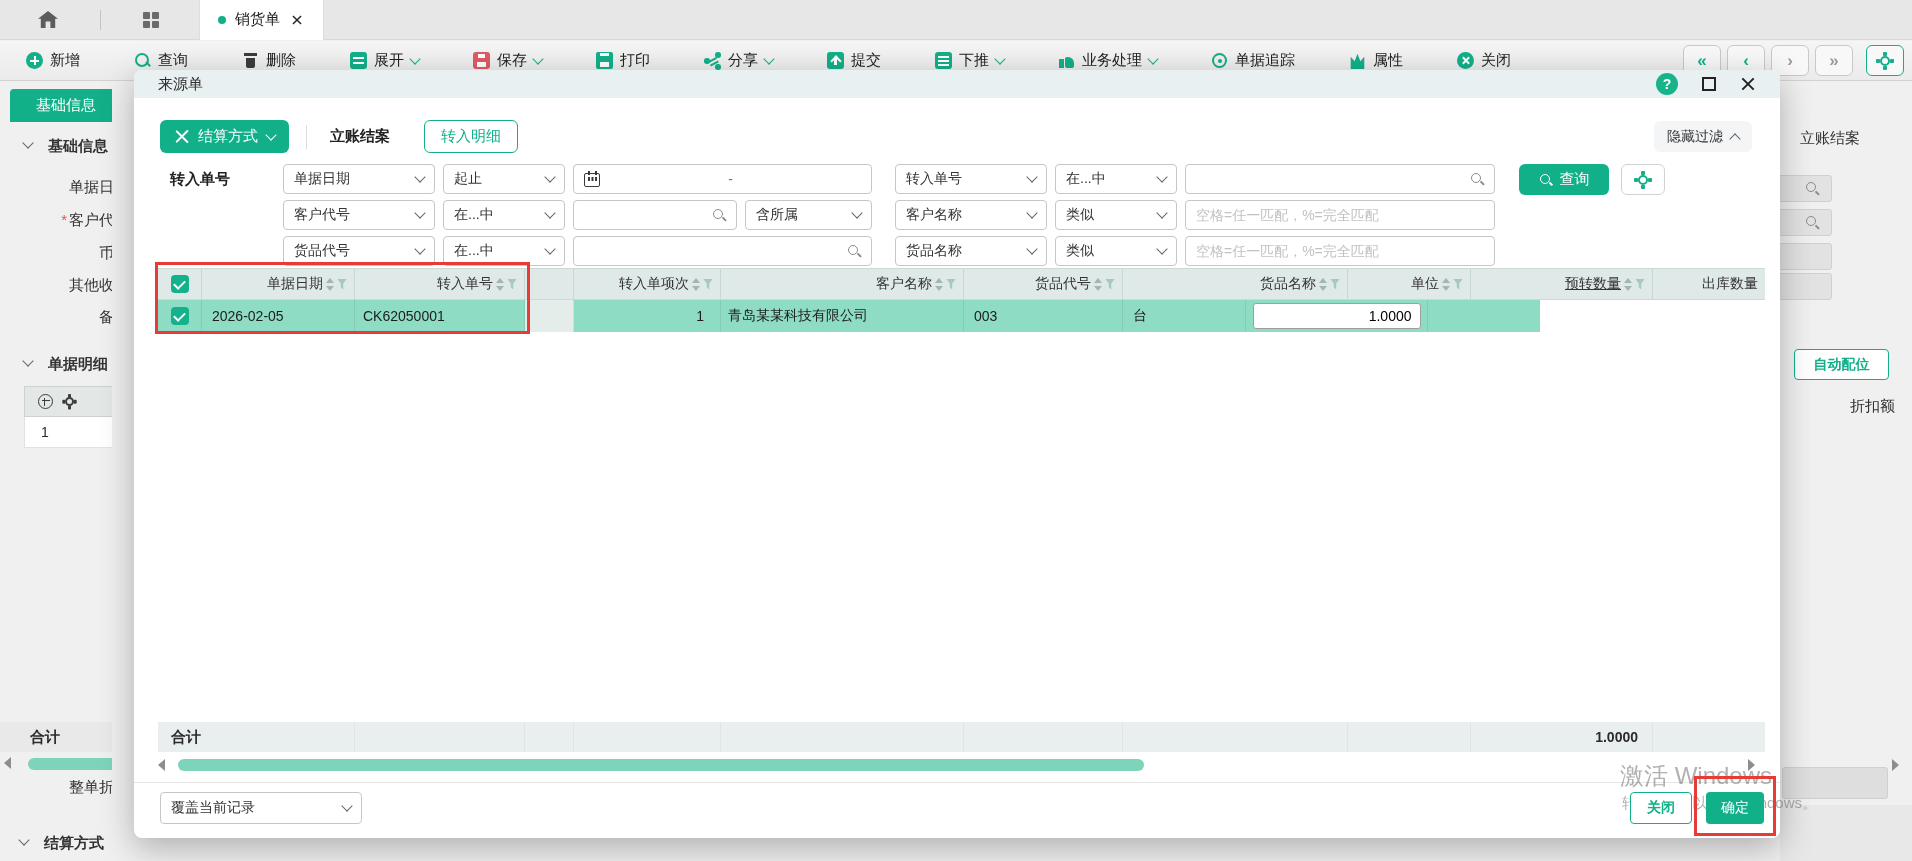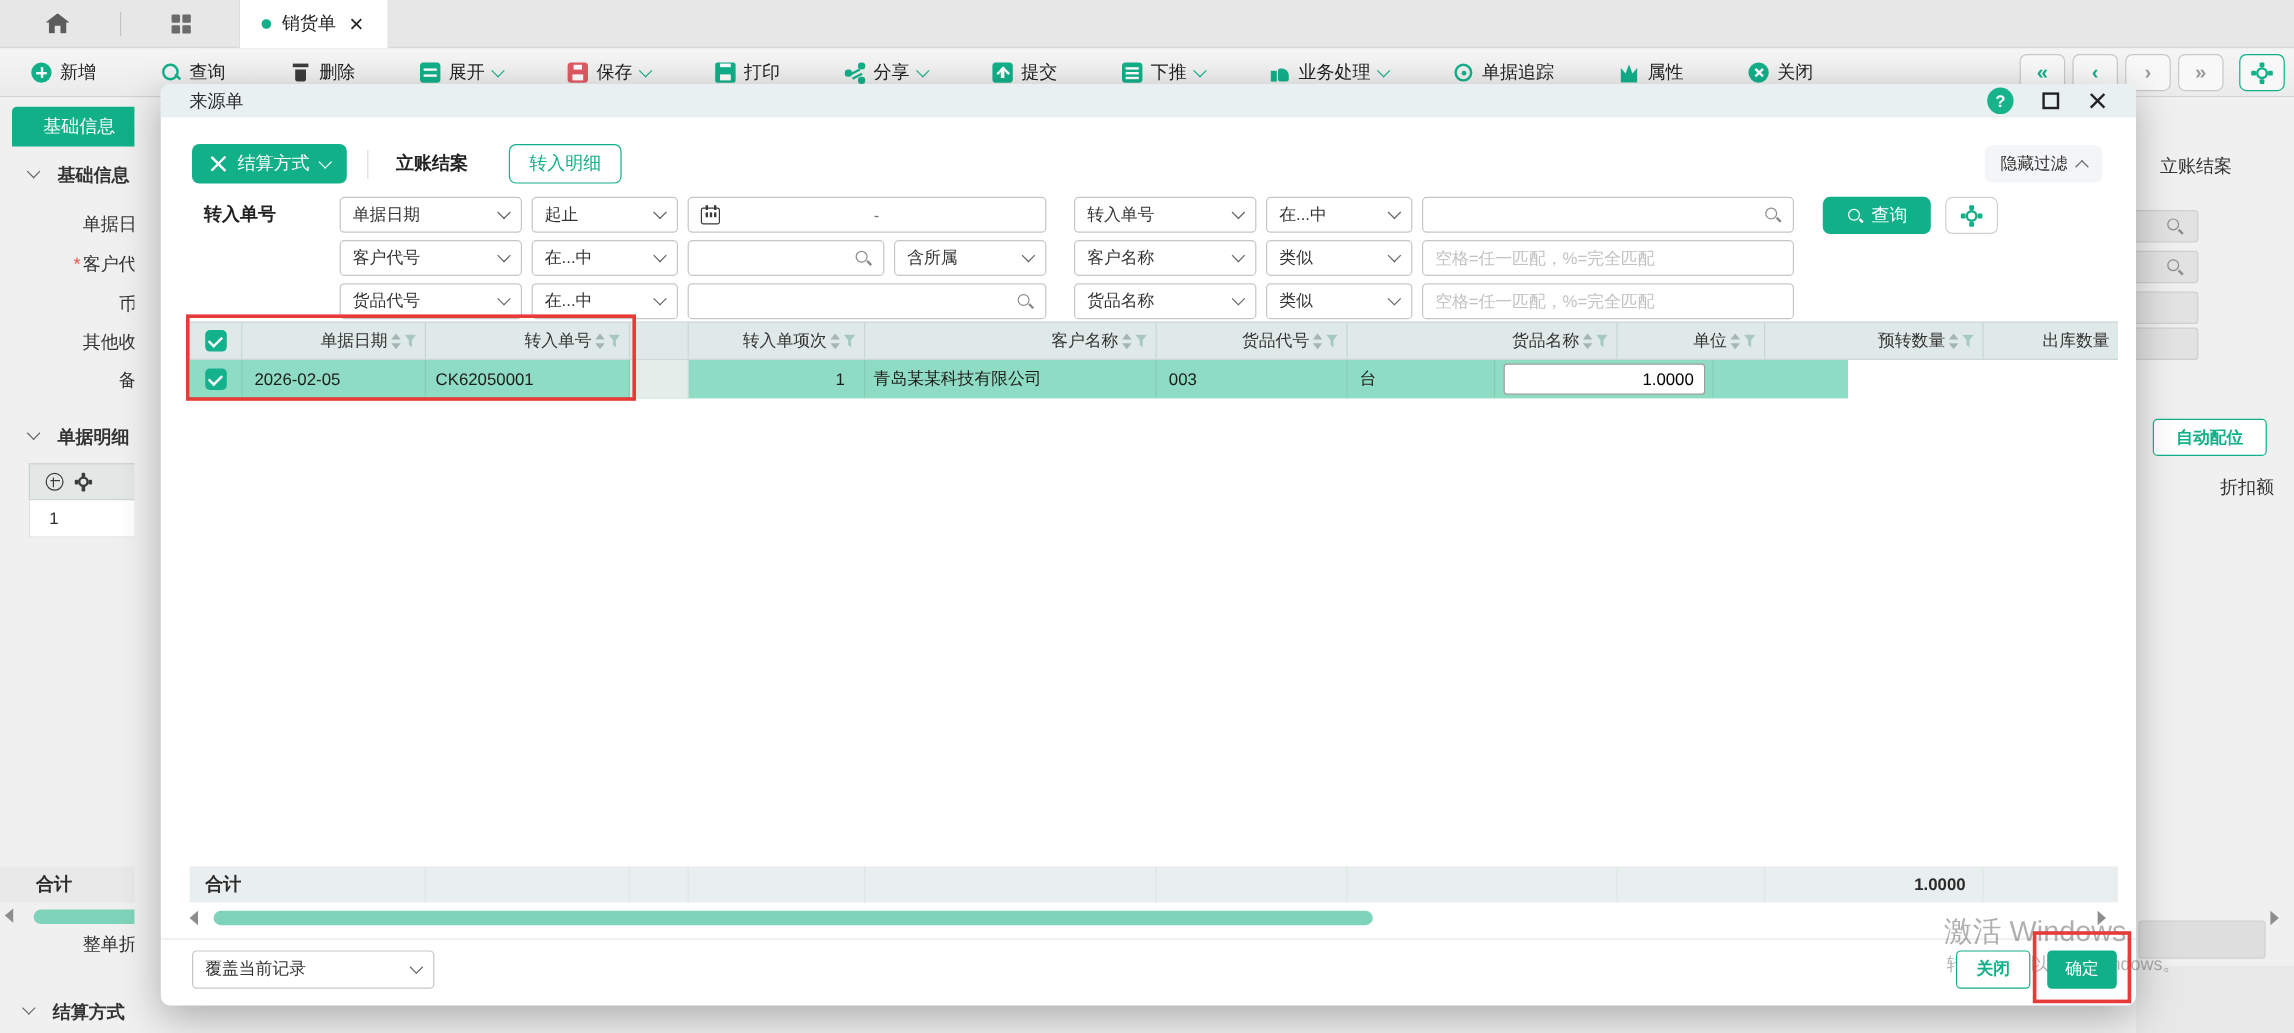--- a/index.html
+++ b/index.html
@@ -446,21 +446,21 @@
       <div class="th" style="width:225px;">
           <span>货品名称</span>
           <span class="sort-ic"></span>
           <span class="fun-ic"></span>
         </div>
       <div class="th" style="width:123px;">
           <span>单位</span>
           <span class="sort-ic"></span>
           <span class="fun-ic"></span>
         </div>
-      <div class="th" style="width:182px;">
+      <div class="th" style="width:182px;text-decoration:underline;">
           <span>预转数量</span>
           <span class="sort-ic"></span>
           <span class="fun-ic"></span>
         </div>
       <div class="th" style="width:112px;border-right:none;">
           <span>出库数量</span>
         </div>
     </div>
 
     <div class="grid-row">

